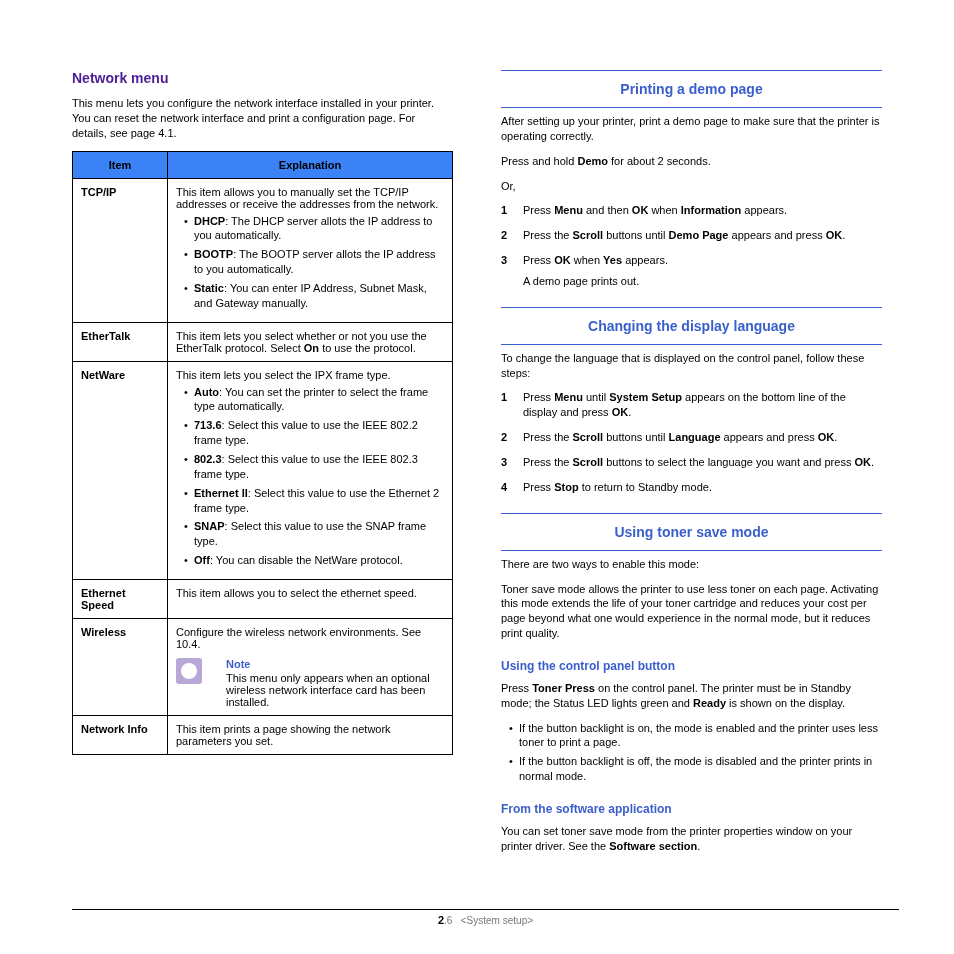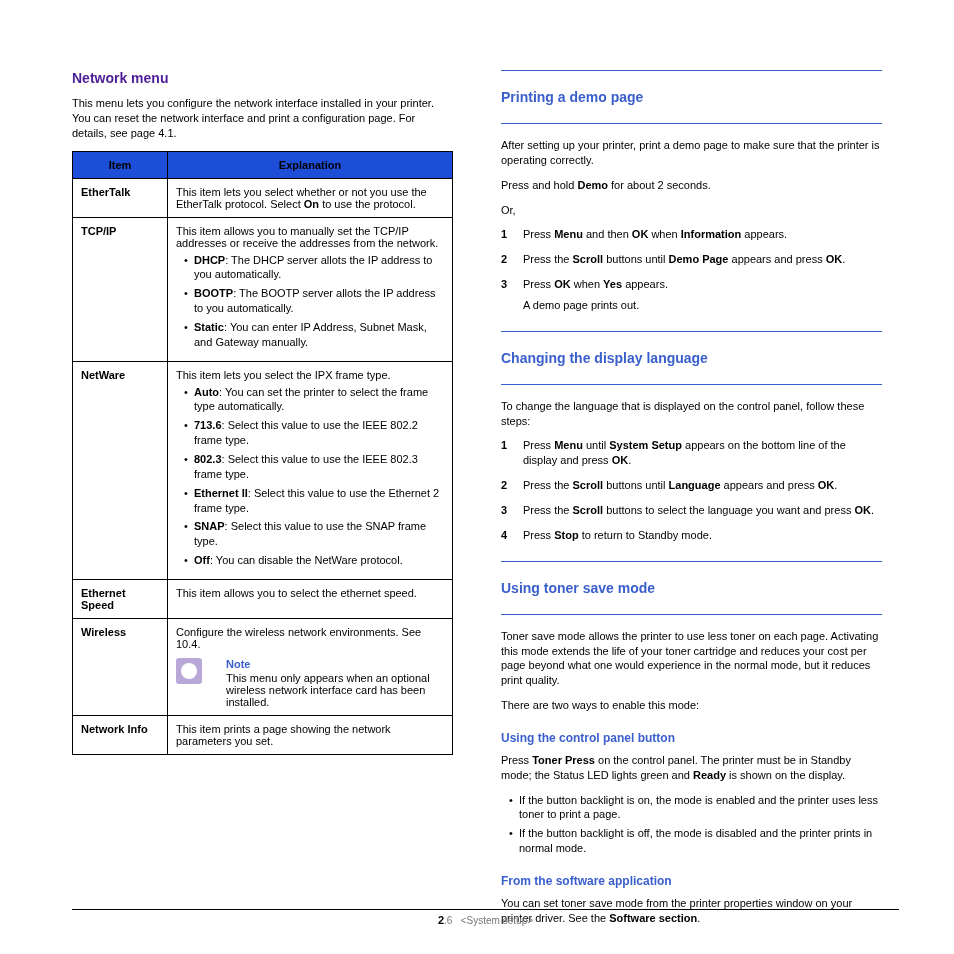--- a/index.html
+++ b/index.html
@@ -1,25 +1,25 @@
 <!DOCTYPE html>
 <html><head>
 <meta charset="utf-8">
 <style>
   body{margin:0;font-family:Arial,Helvetica,sans-serif;font-size:11px;color:#000;background:#fff}
   .page{width:954px;height:954px;position:relative;box-sizing:border-box;padding:70px 72px 40px}
   .cols{display:flex;gap:48px}
   .col{flex:1}
   .blue-h{color:#4c1d95;font-weight:bold}
   h2.blue-h{font-size:14px;margin:0 0 10px}
-  .sec-title{color:#3a5fcd;font-weight:bold;font-size:14px;border-top:1.5px solid #3a5fcd;border-bottom:1.5px solid #3a5fcd;padding:18px 0;margin:0 0 14px}
+  .sec-title{text-align:center;color:#3a5fcd;font-weight:bold;font-size:14px;border-top:1.5px solid #3a5fcd;border-bottom:1.5px solid #3a5fcd;padding:10px 0;margin:0 0 6px}
   p{margin:0 0 10px;line-height:1.35}
   table{border-collapse:collapse;width:100%;margin-top:6px}
   th,td{border:1px solid #000;padding:7px 8px;vertical-align:top;font-size:11px;text-align:left}
-  th{background:#1d4ed8;text-align:center;font-weight:bold}
+  th{background:#3b82f6;text-align:center;font-weight:bold}
   td.item{font-weight:bold;width:78px}
   ul.b{list-style:none;padding-left:8px;margin:4px 0 0}
   ul.b li{position:relative;padding-left:10px;margin-bottom:4px;line-height:1.35}
   ul.b li:before{content:"•";position:absolute;left:0}
   ol.n{list-style:none;padding:0;margin:0}
   ol.n li{padding-left:22px;position:relative;margin-bottom:10px;line-height:1.35}
   ol.n li .num{position:absolute;left:0;font-weight:bold}
   .sub{padding-left:22px;margin-top:-4px;margin-bottom:10px}
   .note-box{display:flex;gap:24px;margin-top:8px}
   .note-icon{width:26px;height:26px;background:#b8a8d8;border-radius:3px;position:relative;flex-shrink:0}
@@ -38,33 +38,33 @@
     <div class="col">
       <h2 class="blue-h">Network menu</h2>
       <p>This menu lets you configure the network interface installed in your printer. You can reset the network interface and print a configuration page. For details, see page 4.1.</p>
       <table>
         <tbody>
             <tr>
           <th>Item</th>
           <th>Explanation</th>
         </tr>
         <tr>
-          <td class="item">EtherTalk</td>
-          <td><span>This item lets you select whether or not you use the EtherTalk protocol. Select </span><b>On</b><span> to use the protocol.</span></td>
-        </tr>
-        <tr>
           <td class="item">TCP/IP</td>
           <td>
             <span>This item allows you to manually set the TCP/IP addresses or receive the addresses from the network.</span>
             <ul class="b">
               <li><b>DHCP</b><span>: The DHCP server allots the IP address to you automatically.</span></li>
               <li><b>BOOTP</b><span>: The BOOTP server allots the IP address to you automatically.</span></li>
               <li><b>Static</b><span>: You can enter IP Address, Subnet Mask, and Gateway manually.</span></li>
             </ul>
           </td>
+        </tr>
+        <tr>
+          <td class="item">EtherTalk</td>
+          <td><span>This item lets you select whether or not you use the EtherTalk protocol. Select </span><b>On</b><span> to use the protocol.</span></td>
         </tr>
         <tr>
           <td class="item">NetWare</td>
           <td>
             <span>This item lets you select the IPX frame type.</span>
             <ul class="b">
               <li><b>Auto</b><span>: You can set the printer to select the frame type automatically.</span></li>
               <li><b>713.6</b><span>: Select this value to use the IEEE 802.2 frame type.</span></li>
               <li><b>802.3</b><span>: Select this value to use the IEEE 802.3 frame type.</span></li>
               <li><b>Ethernet II</b><span>: Select this value to use the Ethernet 2 frame type.</span></li>
@@ -113,22 +113,22 @@
       <div class="sec-title" style="margin-top:18px">Changing the display language</div>
       <p>To change the language that is displayed on the control panel, follow these steps:</p>
       <ol class="n">
         <li><span class="num">1</span><span>Press </span><b>Menu</b><span> until </span><b>System Setup</b><span> appears on the bottom line of the display and press </span><b>OK</b><span>.</span></li>
         <li><span class="num">2</span><span>Press the </span><b>Scroll</b><span> buttons until </span><b>Language</b><span> appears and press </span><b>OK</b><span>.</span></li>
         <li><span class="num">3</span><span>Press the </span><b>Scroll</b><span> buttons to select the language you want and press </span><b>OK</b><span>.</span></li>
         <li><span class="num">4</span><span>Press </span><b>Stop</b><span> to return to Standby mode.</span></li>
       </ol>
 
       <div class="sec-title" style="margin-top:18px">Using toner save mode</div>
+      <p>There are two ways to enable this mode:</p>
       <p>Toner save mode allows the printer to use less toner on each page. Activating this mode extends the life of your toner cartridge and reduces your cost per page beyond what one would experience in the normal mode, but it reduces print quality.</p>
-      <p>There are two ways to enable this mode:</p>
       <div class="sub-h">Using the control panel button</div>
       <p><span>Press </span><b>Toner Press</b><span> on the control panel. The printer must be in Standby mode; the Status LED lights green and </span><b>Ready</b><span> is shown on the display.</span></p>
       <ul class="b">
         <li>If the button backlight is on, the mode is enabled and the printer uses less toner to print a page.</li>
         <li>If the button backlight is off, the mode is disabled and the printer prints in normal mode.</li>
       </ul>
       <div class="sub-h">From the software application</div>
       <p><span>You can set toner save mode from the printer properties window on your printer driver. See the </span><b>Software section</b><span>.</span></p>
     </div>
   </div>

